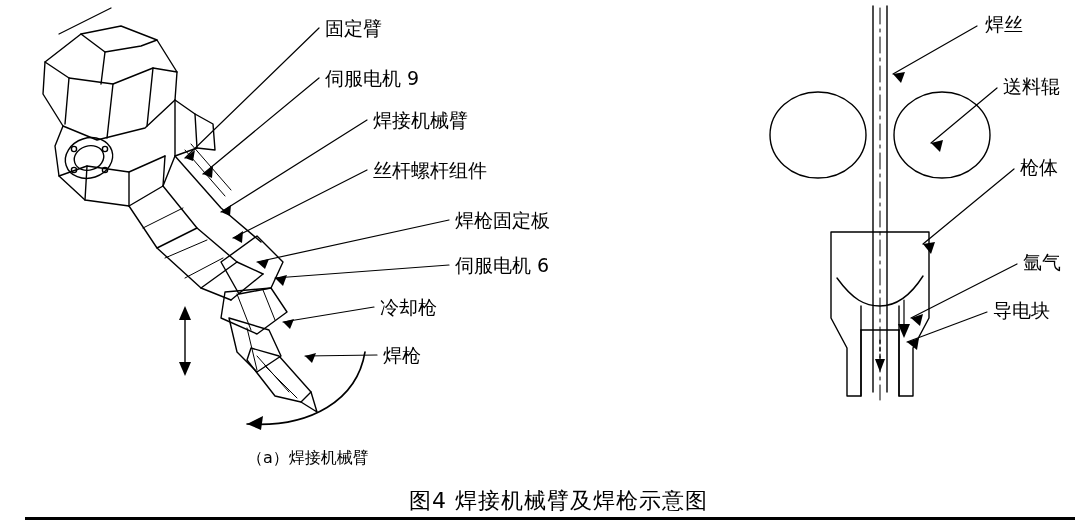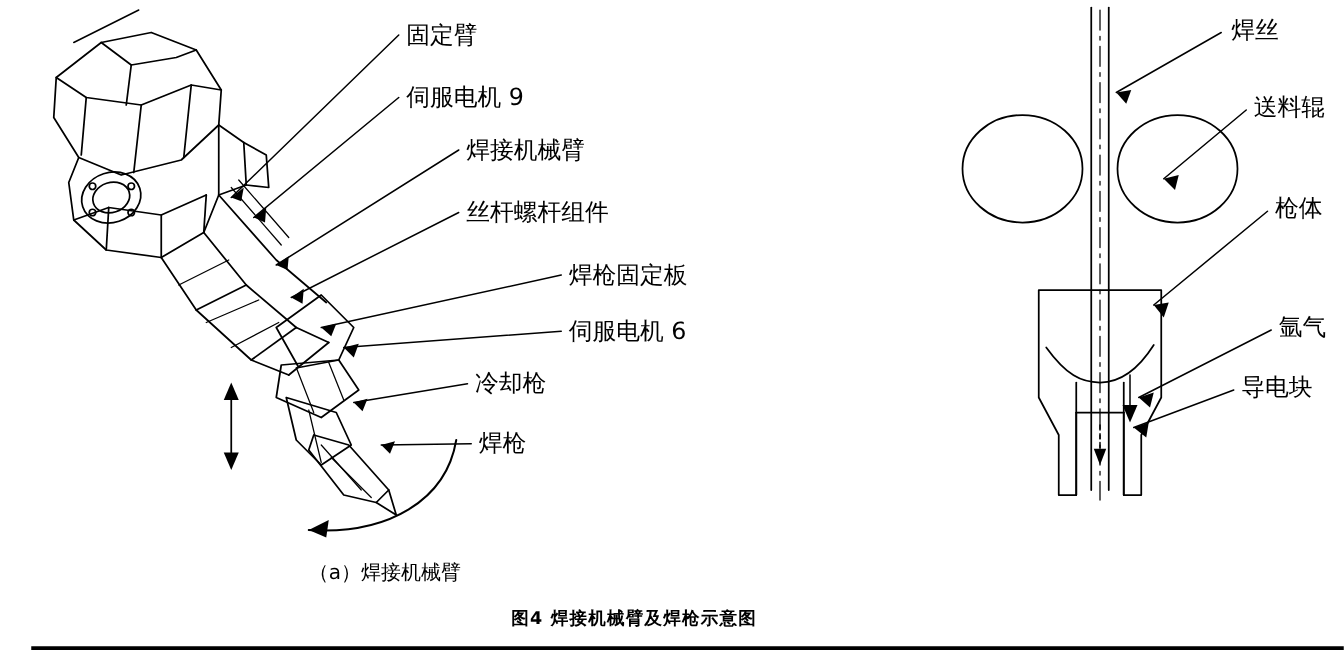--- a/index.html
+++ b/index.html
@@ -36,22 +36,22 @@
     color: #000;
   }
   .caption-sub {
     position: absolute;
     font-size: 16px;
     white-space: nowrap;
     color: #000;
   }
   .caption-main {
     position: absolute;
-    font-size: 14px;
-    font-weight: bold;
+    font-size: 22px;
+    font-weight: normal;
     white-space: nowrap;
     color: #000;
     letter-spacing: 1px;
   }
   .rule {
     position: absolute;
     background: #000;
   }
 </style>
 </head>

